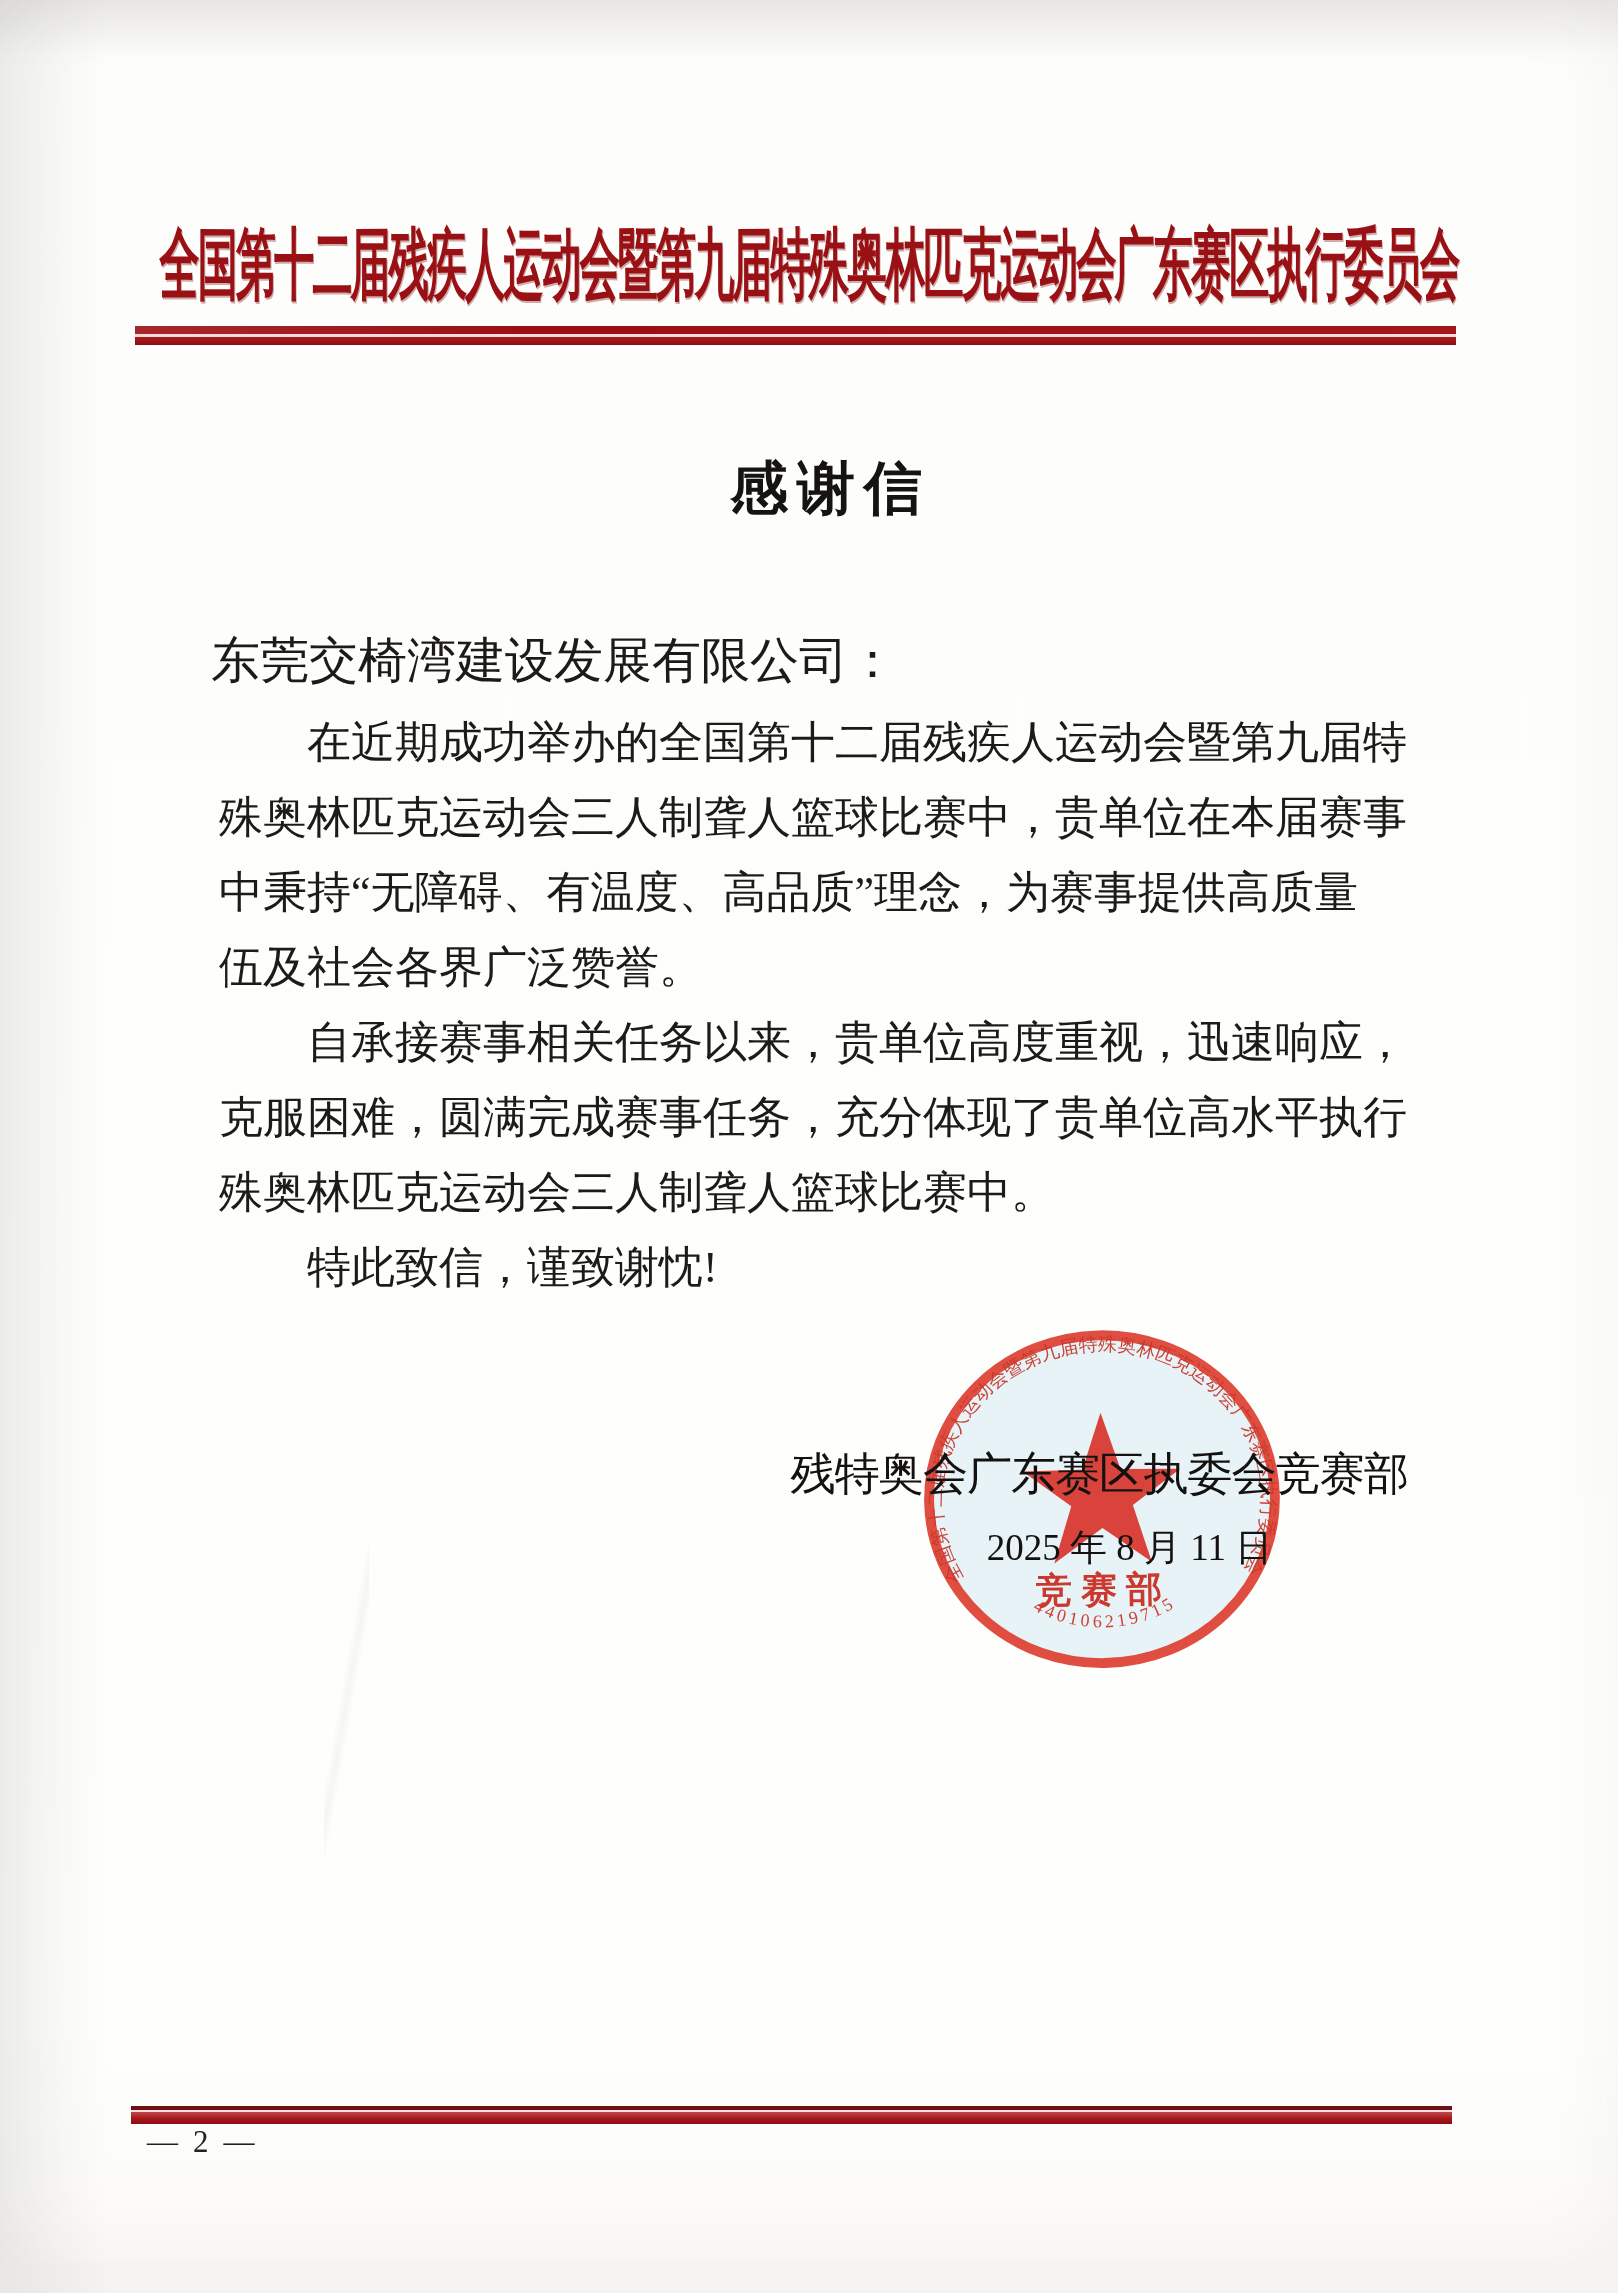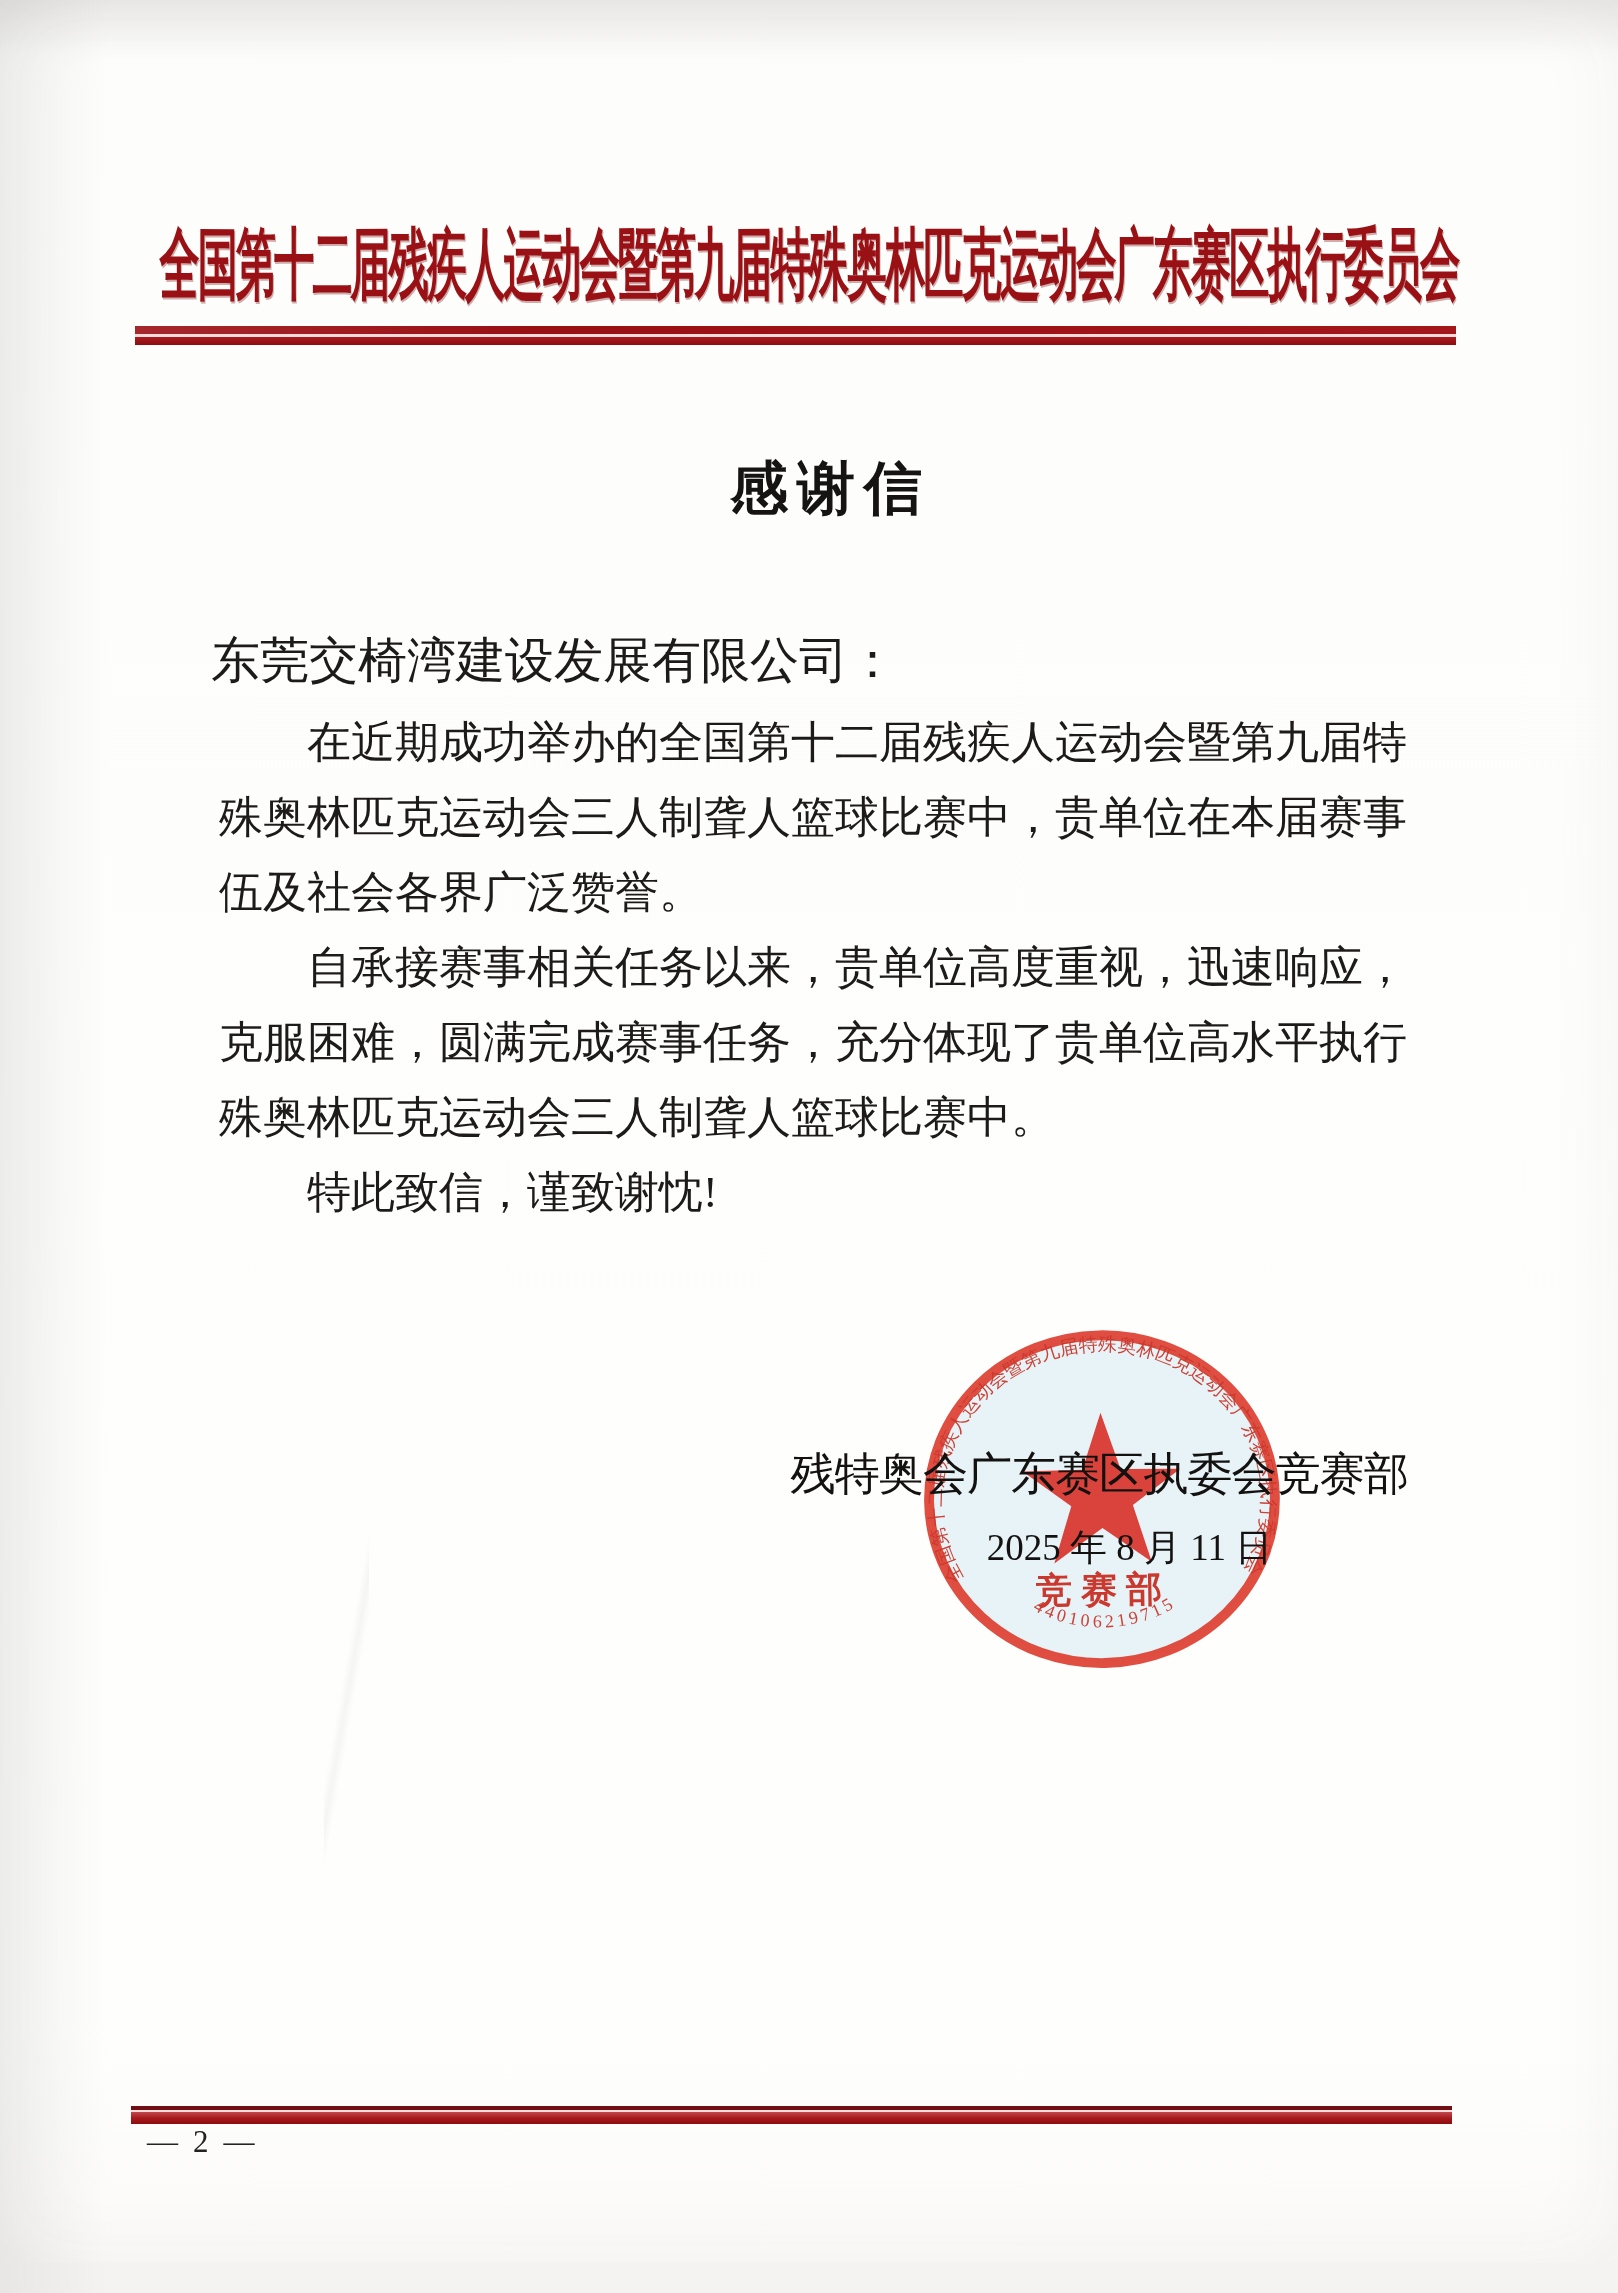--- a/index.html
+++ b/index.html
@@ -103,20 +103,21 @@
     <div class="r3"></div>
   </div>
 
   <div class="letter-title">感谢信</div>
 
   <div class="salutation">东莞交椅湾建设发展有限公司：</div>
 
   <div class="body-block">
     <div class="body-line">　　在近期成功举办的全国第十二届残疾人运动会暨第九届特</div>
     <div class="body-line">殊奥林匹克运动会三人制聋人篮球比赛中，贵单位在本届赛事</div>
+    <div class="body-line">中秉持“无障碍、有温度、高品质”理念，为赛事提供高质量</div>
     <div class="body-line">伍及社会各界广泛赞誉。</div>
     <div class="body-line">　　自承接赛事相关任务以来，贵单位高度重视，迅速响应，</div>
     <div class="body-line">克服困难，圆满完成赛事任务，充分体现了贵单位高水平执行</div>
     <div class="body-line">殊奥林匹克运动会三人制聋人篮球比赛中。</div>
     <div class="body-line">　　特此致信，谨致谢忱!</div>
   </div>
 
   <svg class="stamp" viewBox="0 0 424 402" xmlns="http://www.w3.org/2000/svg">
     <defs>
       <path id="ringTextPath" d="M 58,286 A 178,168 0 1 1 366,286" fill="none"></path>

